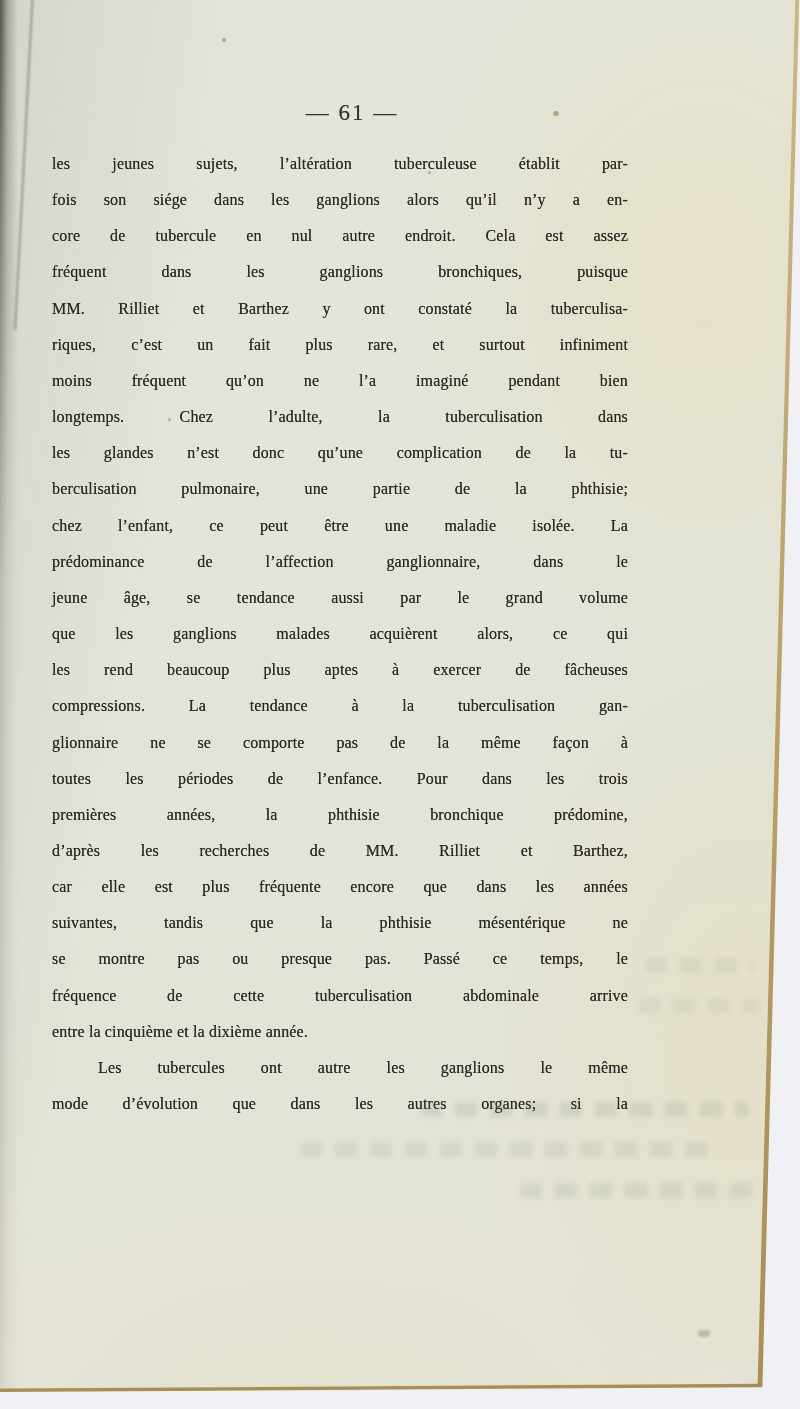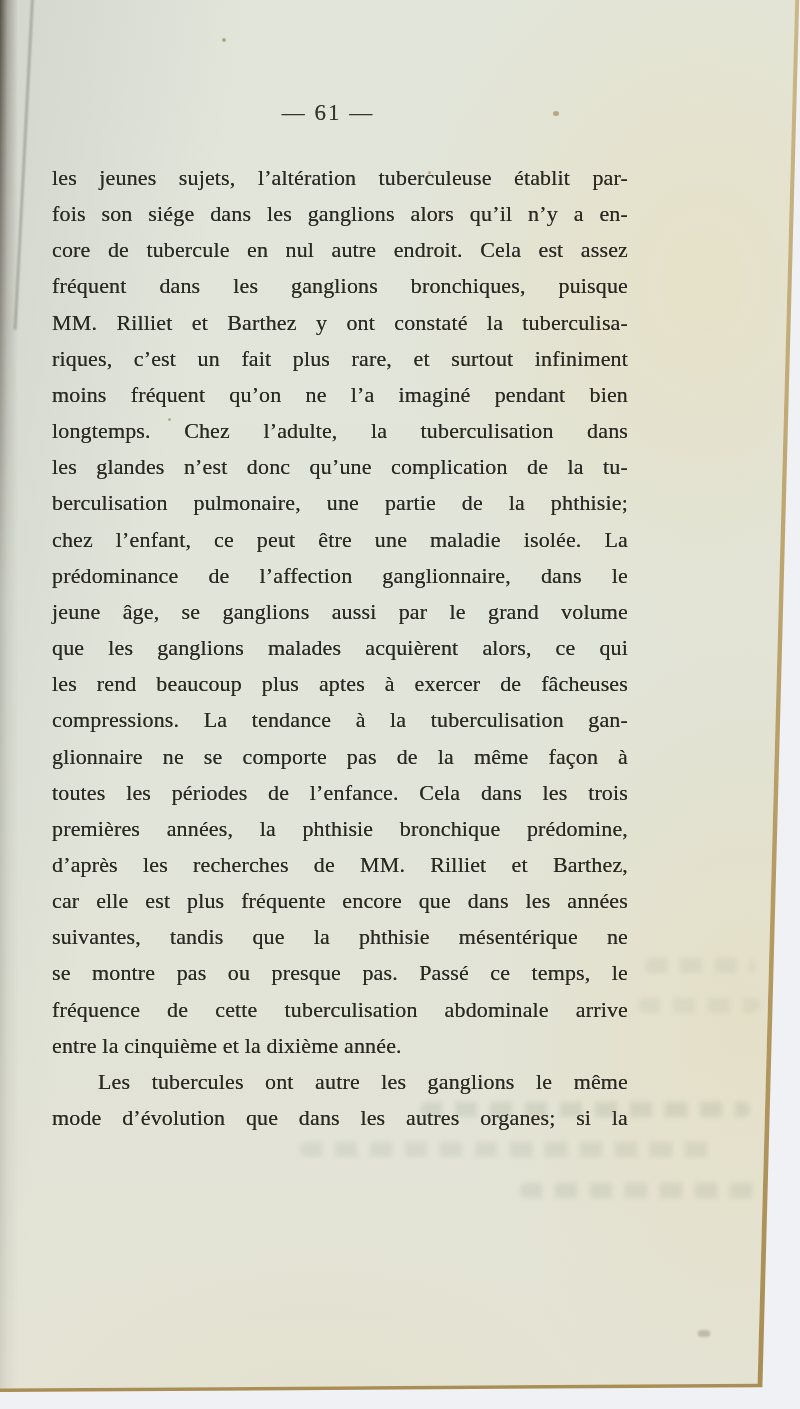--- a/index.html
+++ b/index.html
@@ -31,27 +31,27 @@
     position:absolute;left:0;top:0;width:18px;height:99%;
     background:linear-gradient(to right,rgba(55,48,38,.8),rgba(55,48,38,.3) 42%,rgba(55,48,38,0));
     -webkit-mask-image:linear-gradient(to bottom,#000 0%,rgba(0,0,0,.6) 20%,rgba(0,0,0,.24) 42%,rgba(0,0,0,.12) 100%);
     mask-image:linear-gradient(to bottom,#000 0%,rgba(0,0,0,.6) 20%,rgba(0,0,0,.24) 42%,rgba(0,0,0,.12) 100%);
   }
   .crease{
     position:absolute;left:23px;top:-10px;width:2px;height:340px;
     background:rgba(92,88,78,.5);transform:rotate(3deg);filter:blur(1px);
   }
   .page-number{
-    position:absolute;left:28px;top:100px;width:600px;
+    position:absolute;left:52px;top:100px;width:600px;
     text-align:center;font-size:23px;letter-spacing:2px;
     color:#35332c;text-shadow:0 0 .5px rgba(53,51,44,.6);
   }
   .text-block{
-    position:absolute;left:52px;top:160px;width:576px;
-    font-size:22px;line-height:36.15px;
+    position:absolute;left:52px;top:146px;width:576px;
+    font-size:16px;line-height:36.15px;
     color:var(--ink,#2a2822);
     text-shadow:0 0 .6px rgba(42,40,34,.75);
   }
   .line{text-align:justify;text-align-last:justify;letter-spacing:.15px;}
   .line.endline{text-align-last:left;}
   .line.indent{padding-left:46px;}
   
   .ghost{
     position:absolute;height:15px;border-radius:7px;
     background:repeating-linear-gradient(90deg,rgba(122,140,118,.55) 0 22px,rgba(122,140,118,0) 22px 35px);
@@ -76,26 +76,26 @@
         <div class="line">core de tubercule en nul autre endroit. Cela est assez</div>
         <div class="line">fréquent dans les ganglions bronchiques, puisque</div>
         <div class="line">MM. Rilliet et Barthez y ont constaté la tuberculisa-</div>
         <div class="line">riques, c’est un fait plus rare, et surtout infiniment</div>
         <div class="line">moins fréquent qu’on ne l’a imaginé pendant bien</div>
         <div class="line">longtemps. Chez l’adulte, la tuberculisation dans</div>
         <div class="line">les glandes n’est donc qu’une complication de la tu-</div>
         <div class="line">berculisation pulmonaire, une partie de la phthisie;</div>
         <div class="line">chez l’enfant, ce peut être une maladie isolée. La</div>
         <div class="line">prédominance de l’affection ganglionnaire, dans le</div>
-        <div class="line">jeune âge, se ganglions aussi par le grand volume</div>
+        <div class="line">jeune âge, se tendance aussi par le grand volume</div>
         <div class="line">que les ganglions malades acquièrent alors, ce qui</div>
         <div class="line">les rend beaucoup plus aptes à exercer de fâcheuses</div>
         <div class="line">compressions. La tendance à la tuberculisation gan-</div>
         <div class="line">glionnaire ne se comporte pas de la même façon à</div>
-        <div class="line">toutes les périodes de l’enfance. Cela dans les trois</div>
+        <div class="line">toutes les périodes de l’enfance. Pour dans les trois</div>
         <div class="line">premières années, la phthisie bronchique prédomine,</div>
         <div class="line">d’après les recherches de MM. Rilliet et Barthez,</div>
         <div class="line">car elle est plus fréquente encore que dans les années</div>
         <div class="line">suivantes, tandis que la phthisie mésentérique ne</div>
         <div class="line">se montre pas ou presque pas. Passé ce temps, le</div>
         <div class="line">fréquence de cette tuberculisation abdominale arrive</div>
         <div class="line endline">entre la cinquième et la dixième année.</div>
         <div class="line indent">Les tubercules ont autre les ganglions le même</div>
         <div class="line">mode d’évolution que dans les autres organes; si la</div>
       </div>

